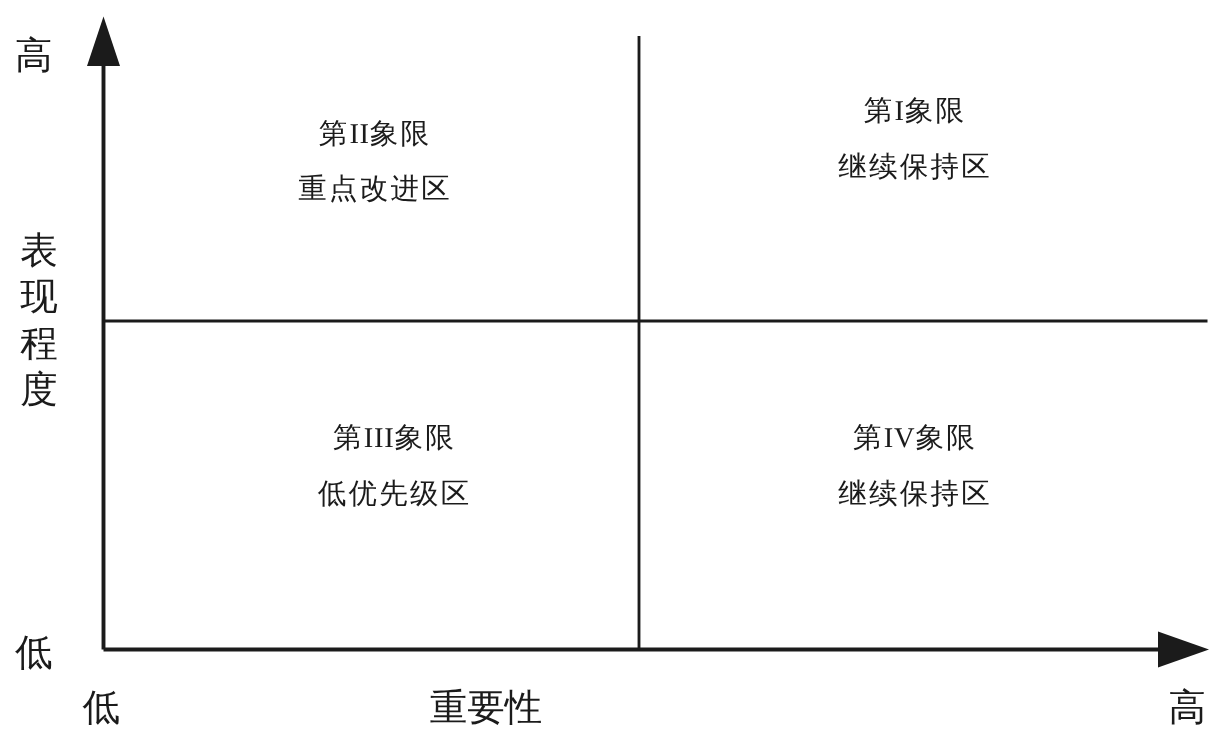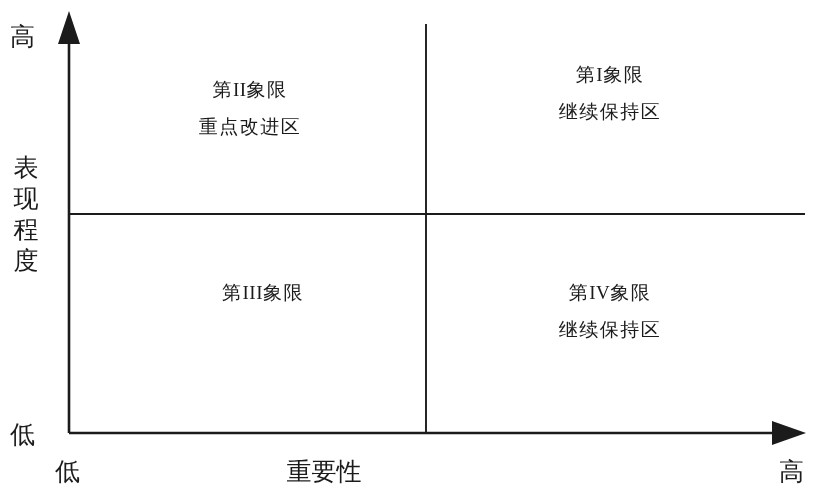--- a/index.html
+++ b/index.html
@@ -106,20 +106,21 @@
     <span class="q-line">重点改进区</span>
   </div>
 
   <div class="quadrant" id="quadrant-1">
     <span class="q-line q-title"><span>第</span><span class="roman">I</span><span>象限</span></span>
     <span class="q-line">继续保持区</span>
   </div>
 
   <div class="quadrant" id="quadrant-3">
     <span class="q-line q-title"><span>第</span><span class="roman">III</span><span>象限</span></span>
+    <span class="q-line">低优先级区</span>
   </div>
 
   <div class="quadrant" id="quadrant-4">
     <span class="q-line q-title"><span>第</span><span class="roman">IV</span><span>象限</span></span>
     <span class="q-line">继续保持区</span>
   </div>
 
   <div class="axis-label" id="y-axis-max-label">高</div>
 
   <div class="axis-label" id="y-axis-min-label">低</div>

